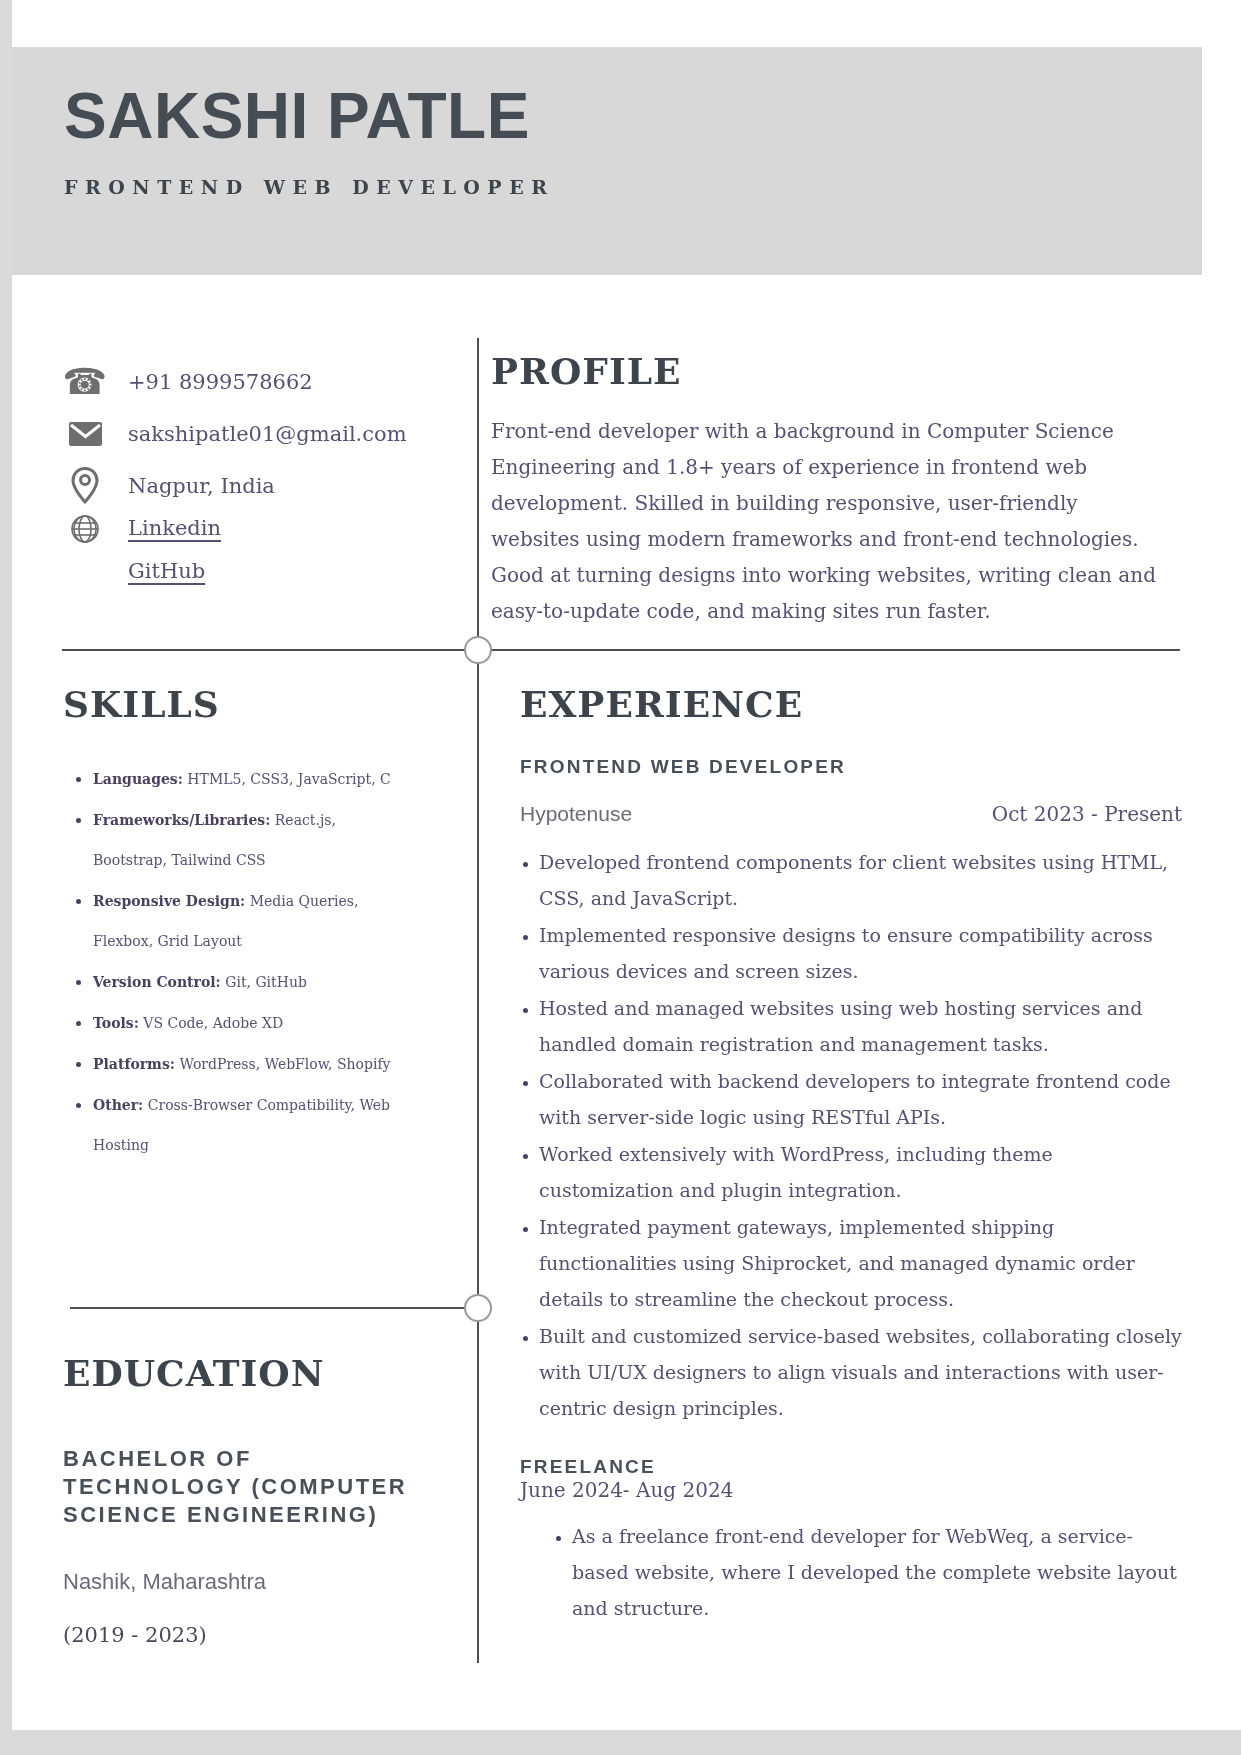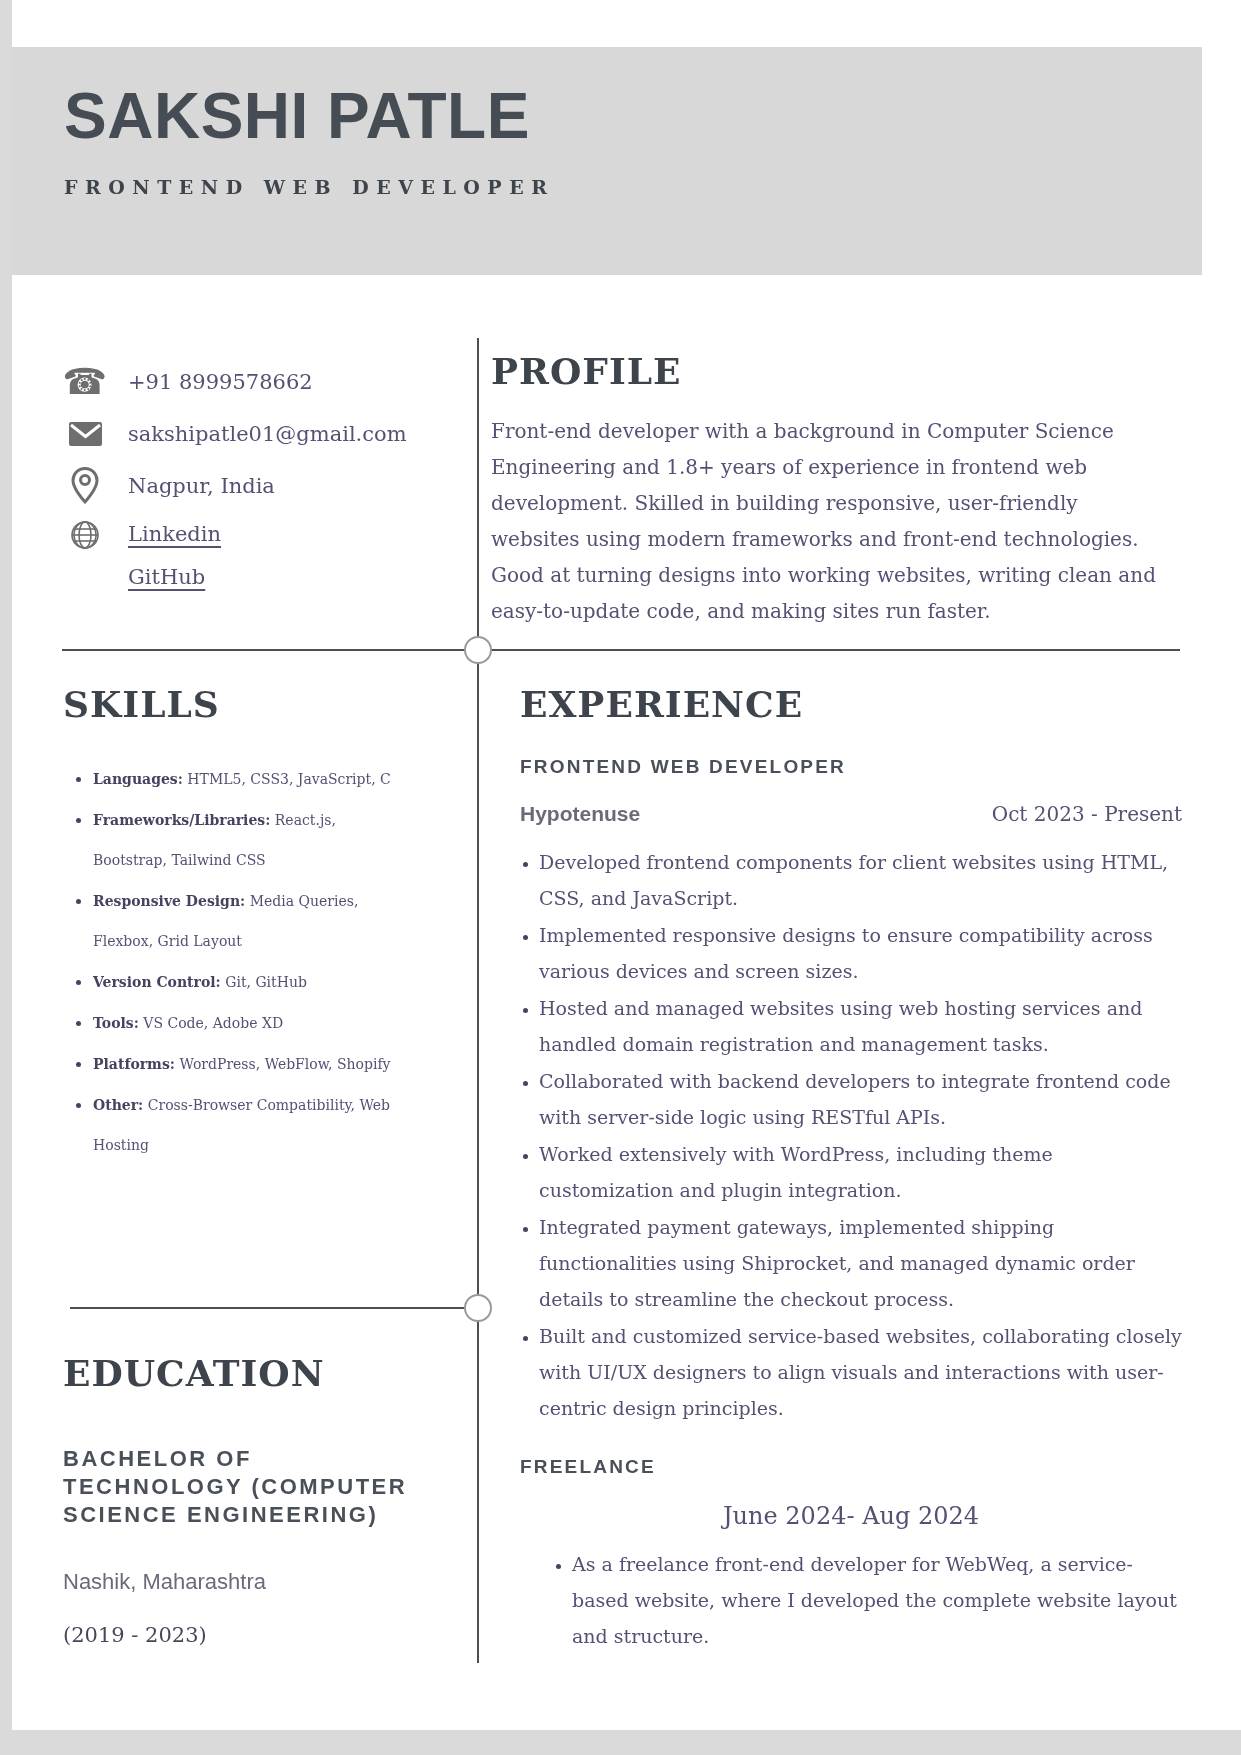--- a/index.html
+++ b/index.html
@@ -40,21 +40,21 @@
   .node {
     position: absolute; width: 28px; height: 28px; border-radius: 50%;
     background: #ffffff; border: 2px solid #9a9a9a;
   }
   .node.n1 { left: 464px; top: 636px; }
   .node.n2 { left: 464px; top: 1294px; }
 
   
   .contact { position: absolute; left: 66px; top: 362px; width: 390px; }
   .contact .row { display: flex; align-items: center; gap: 24px; min-height: 40px; margin-bottom: 12px; }
-  .contact .row.location { margin-bottom: 14px; }
+  .contact .row.location { margin-bottom: 8px; }
   .contact .row.links { align-items: flex-start; margin-top: 6px; }
   .contact .icon-box { width: 38px; display: flex; justify-content: center; flex: none; }
   .phone-glyph { font-family: "DejaVu Sans", sans-serif; font-size: 36px; line-height: 1; color: var(--icon-gray, #6e6e6e); }
   .contact .txt { font-size: 21px; color: var(--body-text, #565073); }
   .link-stack { display: flex; flex-direction: column; gap: 19px; padding-top: 2px; }
   a.link {
     font-size: 21px; color: var(--body-text, #565073);
     text-decoration: underline; text-underline-offset: 5px; cursor: pointer;
   }
 
@@ -77,26 +77,26 @@
   .skills .lead { font-weight: bold; color: var(--lead-text, #4a4161); }
 
   
   .experience { position: absolute; left: 520px; top: 683px; width: 662px; }
   .job-title {
     margin-top: 30px;
     font-family: "Liberation Sans", sans-serif; font-weight: bold;
     font-size: 19px; letter-spacing: 2.2px; color: var(--subheading, #4a5059);
   }
   .job-meta { margin-top: 24px; display: flex; justify-content: space-between; align-items: baseline; }
-  .company { font-family: "Liberation Sans", sans-serif; font-size: 21px; color: var(--muted-sans, #6c6a78); font-weight: bold; }
+  .company { font-family: "Liberation Sans", sans-serif; font-size: 21px; color: var(--muted-sans, #6c6a78); }
   .dates { font-size: 20px; color: var(--body-text, #565073); }
   .experience ul.bullets { margin-top: 18px; padding-left: 19px; list-style: disc; }
   .experience ul.bullets li { font-size: 19px; line-height: 36px; color: var(--body-text, #565073); margin-bottom: 1px; }
   .experience ul.bullets li::marker { color: var(--lead-text, #4a4161); font-size: 15px; }
-  .dates-line { margin-top: 24px; font-size: 24px; color: var(--body-text, #565073); text-align: center; }
+  .dates-line { font-size: 20px; color: var(--body-text, #565073); }
   .experience ul.bullets.indented { padding-left: 52px; margin-top: 16px; }
 
   
   .education { position: absolute; left: 63px; top: 1352px; width: 390px; }
   .degree {
     margin-top: 50px; width: 365px;
     font-family: "Liberation Sans", sans-serif; font-weight: bold;
     font-size: 22px; letter-spacing: 2.5px; line-height: 28px;
     color: var(--subheading, #4a5059);
   }

